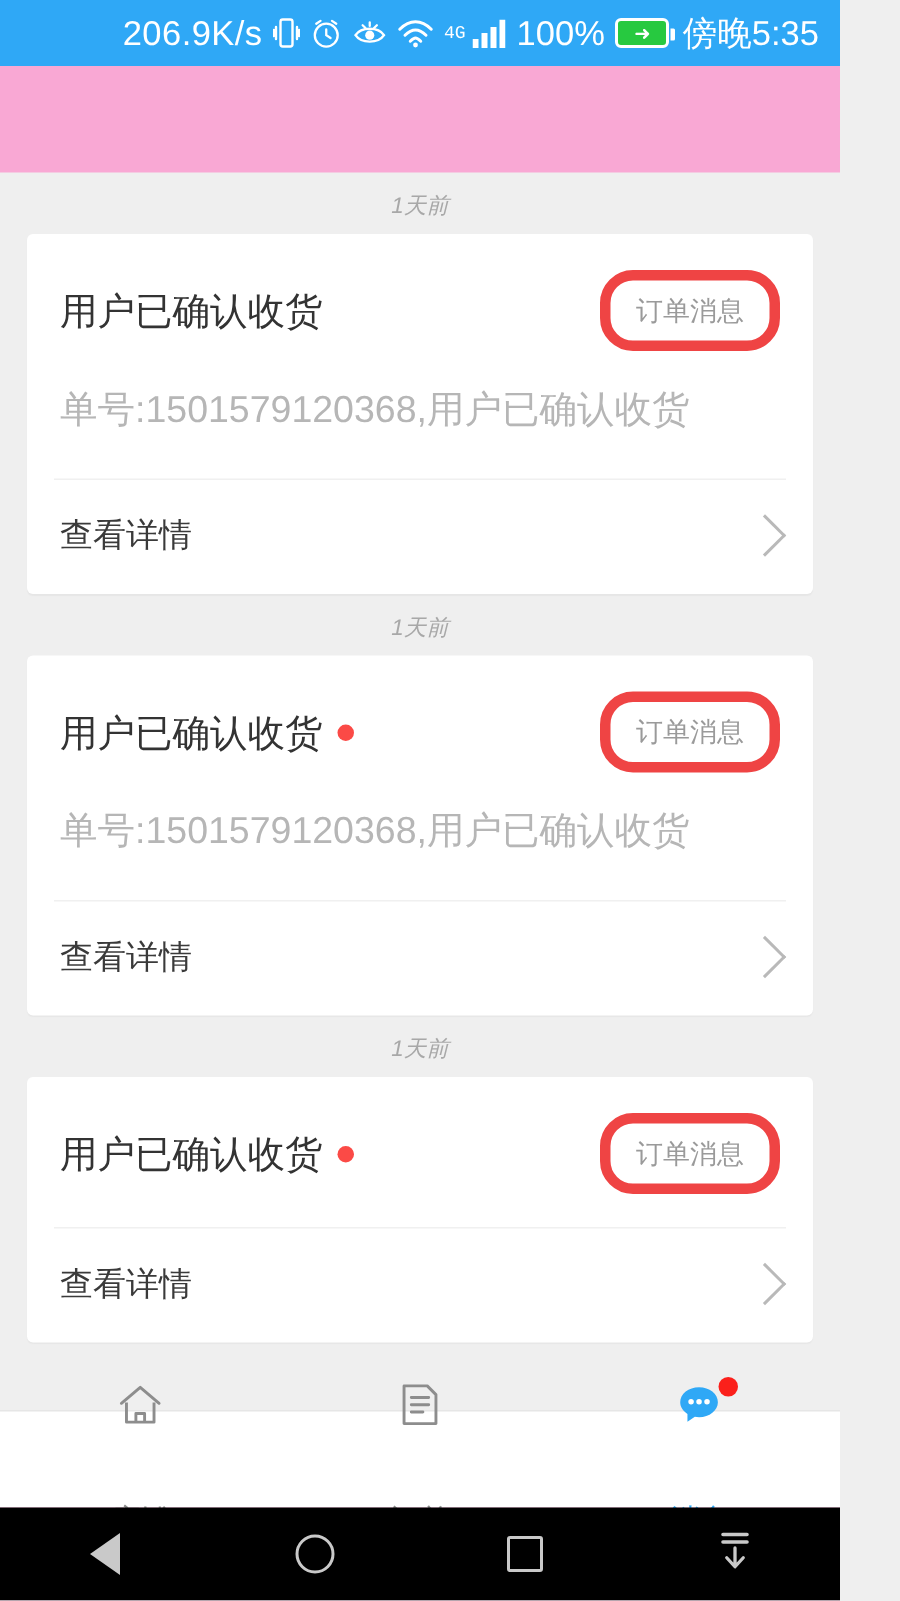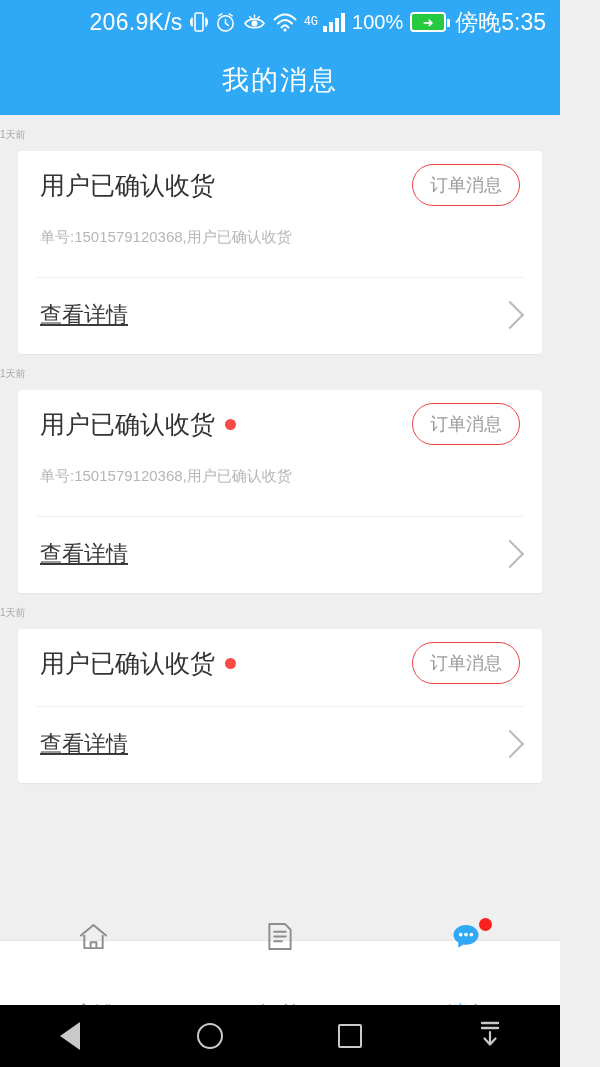--- a/index.html
+++ b/index.html
@@ -13,21 +13,21 @@
 
   
   .statusbar {
     height: 44px; background: #2fa8f6;
     display: flex; align-items: center; justify-content: flex-end;
     padding: 0 14px 0 0; gap: 7px;
     color: #ffffff;
   }
   .net-speed { font-size: 23px; letter-spacing: .3px; }
   .sb-icon { display: inline-flex; align-items: center; justify-content: center; }
-  .sb-battery-pct { font-size: 20px; }
+  .sb-battery-pct { font-size: 23px; }
   .sb-time { font-size: 23px; margin-left: 2px; }
   .batt {
     width: 36px; height: 20px; border: 2px solid #ffffff; border-radius: 4px;
     background: #27c940; position: relative; display: inline-block;
   }
   .batt::after {
     content: ""; position: absolute; right: -6px; top: 5px;
     width: 3px; height: 8px; background: #ffffff; border-radius: 0 1px 1px 0;
   }
   .batt-bolt {
@@ -42,48 +42,49 @@
     display: flex; align-items: center; justify-content: center;
   }
   .appbar-title { color: #ffffff; font-size: 27px; letter-spacing: 2px; }
 
   
   .list {
     position: absolute; top: 115px; left: 0; right: 0; bottom: 127px;
     overflow: hidden; background: #efefef;
   }
   .time-label {
-    color: #a8a8a8; font-size: 10px;
+    text-align: center; color: #a8a8a8; font-size: 15px;
     padding: 13px 0 9px 0;
+    font-style: italic;
   }
   .card {
     margin: 0 18px; background: #ffffff; border-radius: 4px;
     box-shadow: 0 1px 1px rgba(0,0,0,.04);
   }
   .card-head {
     display: flex; align-items: center; justify-content: space-between;
-    padding: 13px 22px 22px 22px;
+    padding: 24px 22px 22px 22px;
     gap: 36px;
   }
   .card-title-wrap { display: flex; align-items: center; gap: 10px; }
   .card-title { font-size: 25px; color: #333333; }
   .unread-dot { width: 11px; height: 11px; border-radius: 50%; background: #fb4a46; display: inline-block; }
   .tag {
-    border: 1px solid #ef4444; border-radius: 22px;
+    border: 7px solid #ef4444; border-radius: 22px;
     padding: 8px 17px; font-size: 18px; color: #9a9a9a; white-space: nowrap;
   }
   .card-body {
-    padding: 0 5px 30px 22px; font-size: 15px; color: #b6b6b6;
+    padding: 0 5px 30px 22px; font-size: 25px; color: #b6b6b6;
   }
   .divider { height: 1px; background: #f0f0f0; margin: 0 18px; }
   .card-foot {
     display: flex; align-items: center; justify-content: space-between;
     padding: 22px 22px 24px 22px;
   }
-  .foot-label { font-size: 22px; color: #3a3a3a; text-decoration: underline; }
+  .foot-label { font-size: 22px; color: #3a3a3a; }
   .chev { width: 20px; height: 20px; border-right: 2px solid #b9b9b9; border-top: 2px solid #b9b9b9; transform: rotate(45deg); }
 
   
   .tabbar {
     position: absolute; left: 0; right: 0; bottom: 62px; height: 65px;
     background: #ffffff; border-top: 1px solid #e6e6e6;
     display: flex; align-items: center;
   }
   .tab { flex: 1; display: flex; flex-direction: column; align-items: center; justify-content: center; gap: 2px; position: relative; }
   .tab-icon { height: 31px; display: flex; align-items: flex-end; justify-content: center; position: relative; }
@@ -145,23 +146,20 @@
           <rect x="18" y="0" width="4" height="19" fill="#fff"></rect>
         </svg>
     </span>
     <span class="sb-battery-pct">100%</span>
     <span class="batt">
         <span class="batt-bolt">➜</span>
       </span>
     <span class="sb-time">傍晚5:35</span>
   </div>
 
-  <div class="appbar">
-    <span class="appbar-title">我的消息</span>
-  </div>
 
   <div class="list">
 
     <div class="time-label">1天前</div>
     <div class="card">
       <div class="card-head">
         <div class="card-title-wrap">
           <span class="card-title">用户已确认收货</span>
         </div>
         <span class="tag">订单消息</span>

